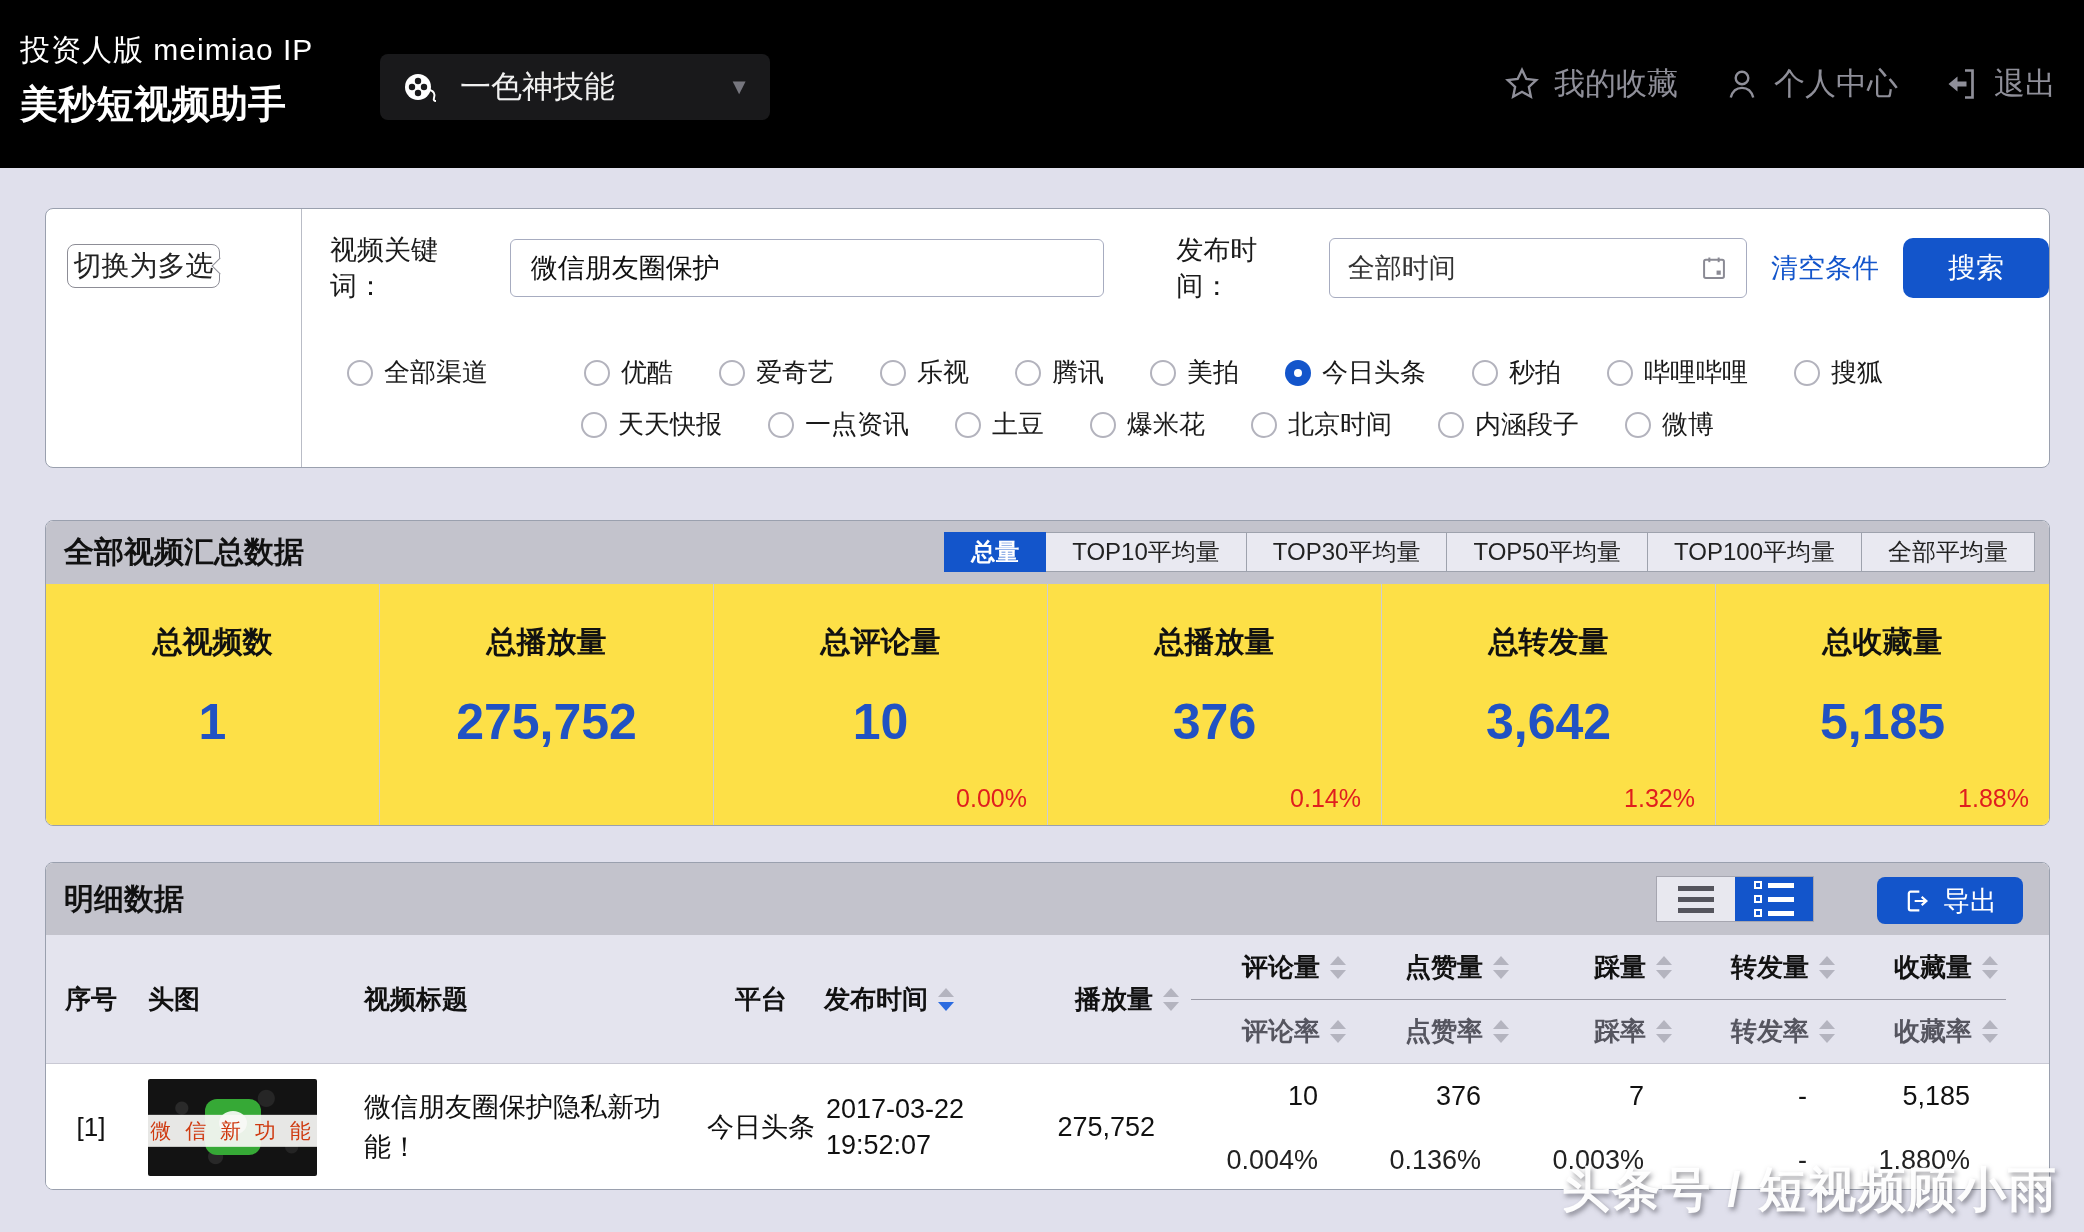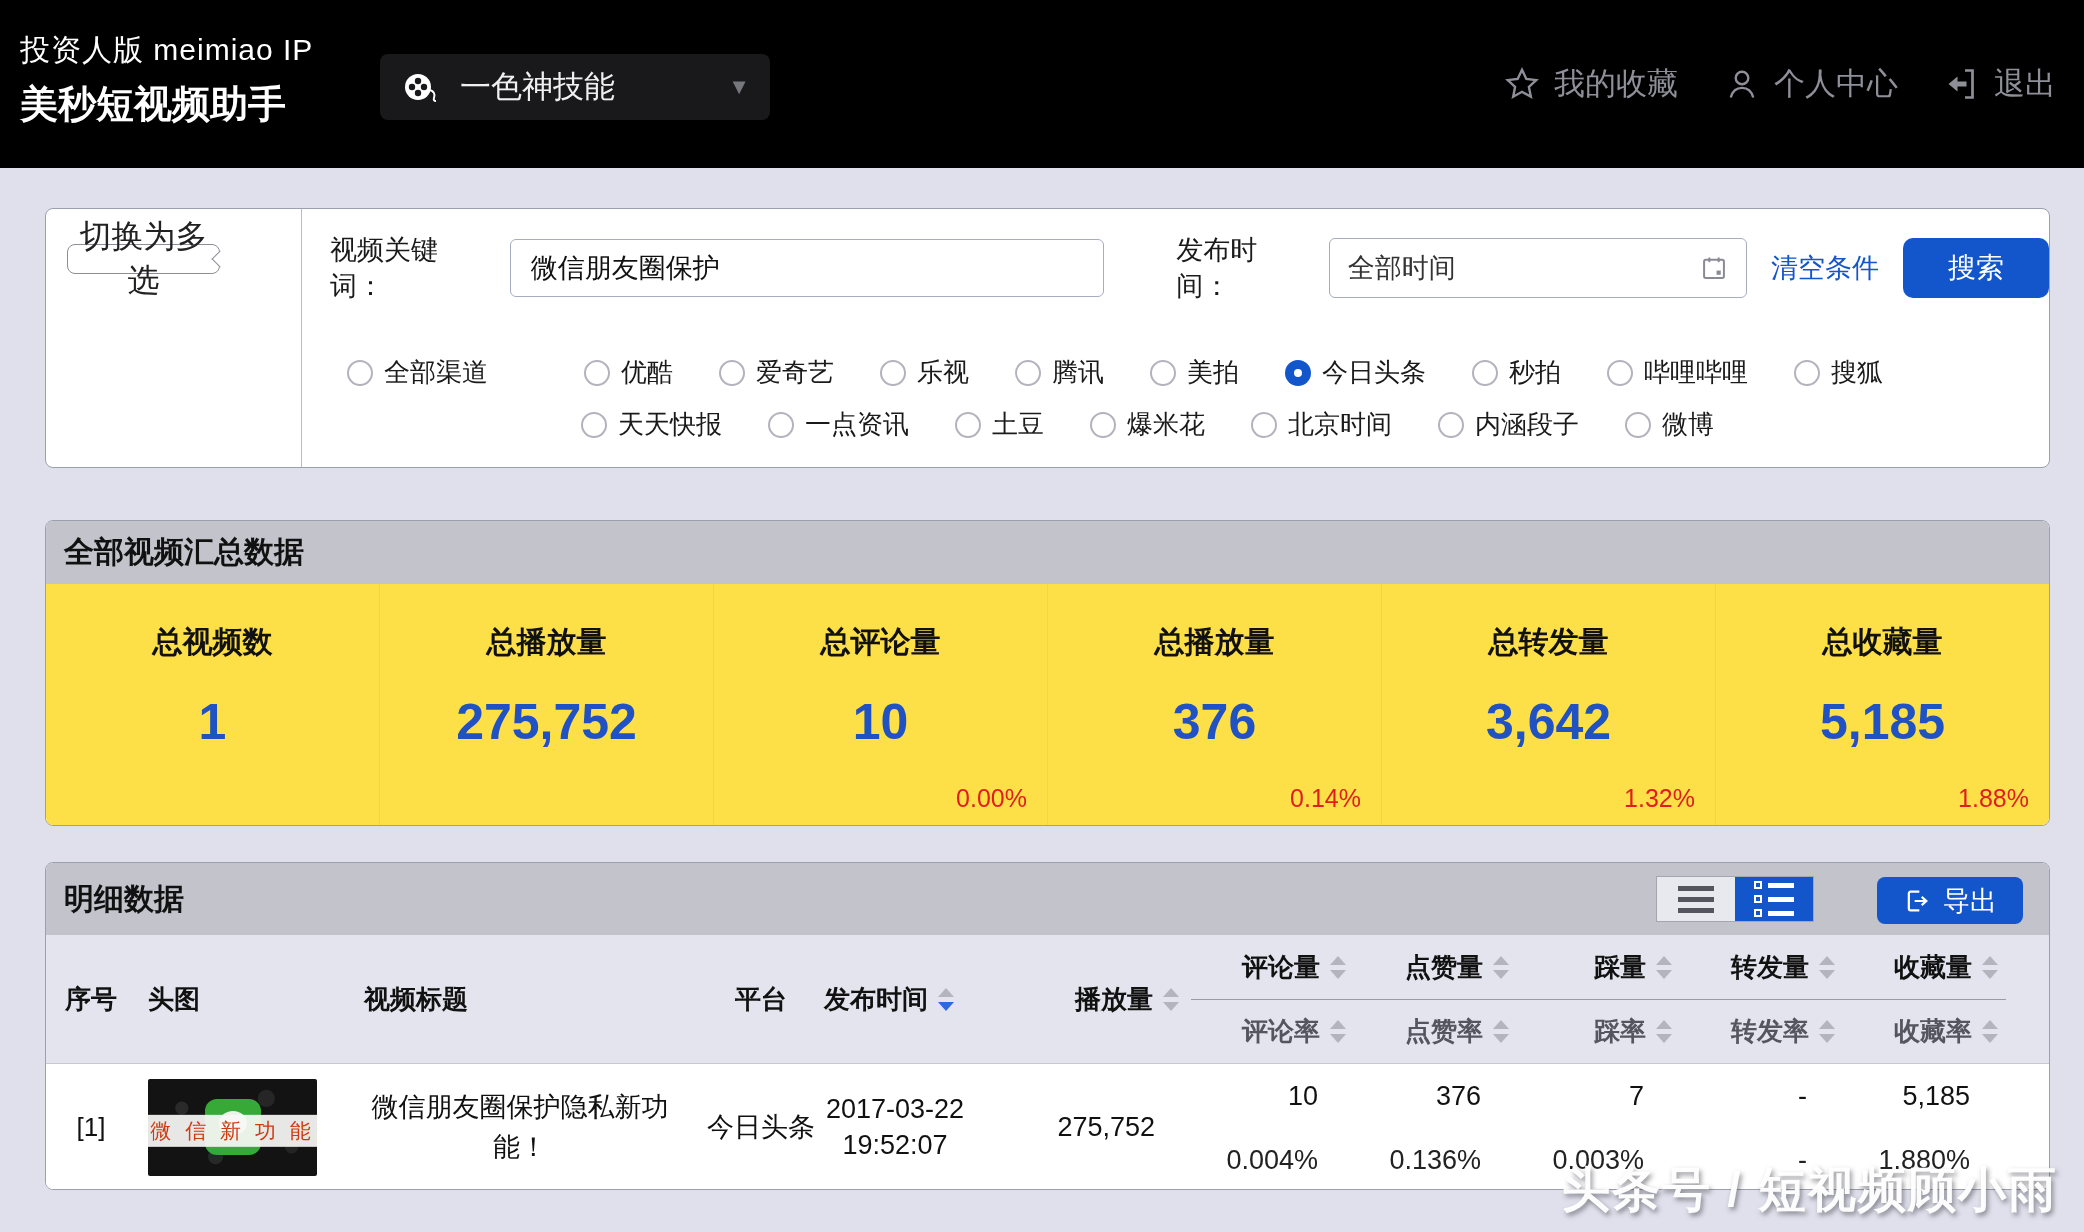--- a/index.html
+++ b/index.html
@@ -24,23 +24,23 @@
   .topnav .item { display:flex; align-items:center; gap:14px; color:#8f8f99; font-size:31px; cursor:pointer; }
   .topnav svg { display:block; }
 
   
   .panel { position:absolute; left:45px; width:2005px; background:#fff; border:1px solid #9aa0ae; border-radius:8px; overflow:hidden; }
 
   
   #filter { top:208px; height:260px; }
   .filter-left { position:absolute; left:0; top:0; width:256px; height:100%; border-right:1px solid #b9bcc6; }
   .switch-btn {
-    position:absolute; left:21px; top:35px; width:153px; height:30px;
+    position:absolute; left:21px; top:35px; width:153px; height:44px;
     border:1px solid #8d8d96; border-radius:8px; background:#fff;
-    font-size:32px; color:#222; display:flex; align-items:center; justify-content:center; cursor:pointer;
+    font-size:28px; color:#222; display:flex; align-items:center; justify-content:center; cursor:pointer;
   }
   .switch-btn::after {
     content:""; position:absolute; right:-7px; top:50%; width:11px; height:11px; background:#fff;
     border-left:1px solid #8d8d96; border-bottom:1px solid #8d8d96;
     transform:translateY(-50%) rotate(45deg);
   }
   .f-row1 { position:absolute; left:256px; top:28px; right:0; height:62px; display:flex; align-items:center; }
   .f-label { font-size:27px; color:#1a1a1a; }
   .kw-label { margin-left:28px; }
   .kw-input {
@@ -104,21 +104,21 @@
   .listic .sq { width:8px; height:8px; border:2px solid #fff; }
   .listic .ln { width:26px; height:5px; background:#fff; }
   .export-btn {
     position:absolute; right:26px; top:14px; width:146px; height:47px; background:#1355cb; color:#fff;
     border:none; border-radius:8px; font-size:27px; display:flex; align-items:center; justify-content:center; gap:12px; cursor:pointer;
     font-family:"Liberation Sans","DejaVu Sans",sans-serif;
   }
 
   
   .thead { position:relative; height:128px; background:#e4e4ee; font-weight:bold; }
-  .tleft { position:absolute; left:0; top:0; height:100%; display:flex; align-items:center;text-align:center; }
+  .tleft { position:absolute; left:0; top:0; height:100%; display:flex; align-items:center; }
   .col { flex:none; display:flex; align-items:center; }
   .c1 { width:90px; justify-content:center; }
   .c2 { width:200px; padding-left:12px; }
   .c3 { width:370px; padding-left:28px; }
   .c4 { width:110px; justify-content:center; }
   .c5 { width:185px; padding-left:8px; }
   .c6 { width:190px; justify-content:flex-end; padding-right:12px; }
   .hcell { font-size:26px; color:#111; }
   .metric-grid { position:absolute; left:1145px; top:0; width:815px; height:100%; }
   .mrow { height:64px; display:flex; align-items:center; }
@@ -295,20 +295,28 @@
     <label class="radio">
         <span class="rdot"></span>
         <span class="rlabel">微博</span>
       </label>
   </div>
 </div>
 
 <div class="panel" id="summary">
   <div class="sec-head">
     <span class="sec-title">全部视频汇总数据</span>
+    <div class="tabs">
+      <div class="tab active">总量</div>
+      <div class="tab">TOP10平均量</div>
+      <div class="tab">TOP30平均量</div>
+      <div class="tab">TOP50平均量</div>
+      <div class="tab">TOP100平均量</div>
+      <div class="tab">全部平均量</div>
+    </div>
   </div>
   <div class="stats">
     <div class="stat">
       <div class="slabel">总视频数</div>
       <div class="svalue">1</div>
     </div>
     <div class="stat">
       <div class="slabel">总播放量</div>
       <div class="svalue">275,752</div>
     </div>

